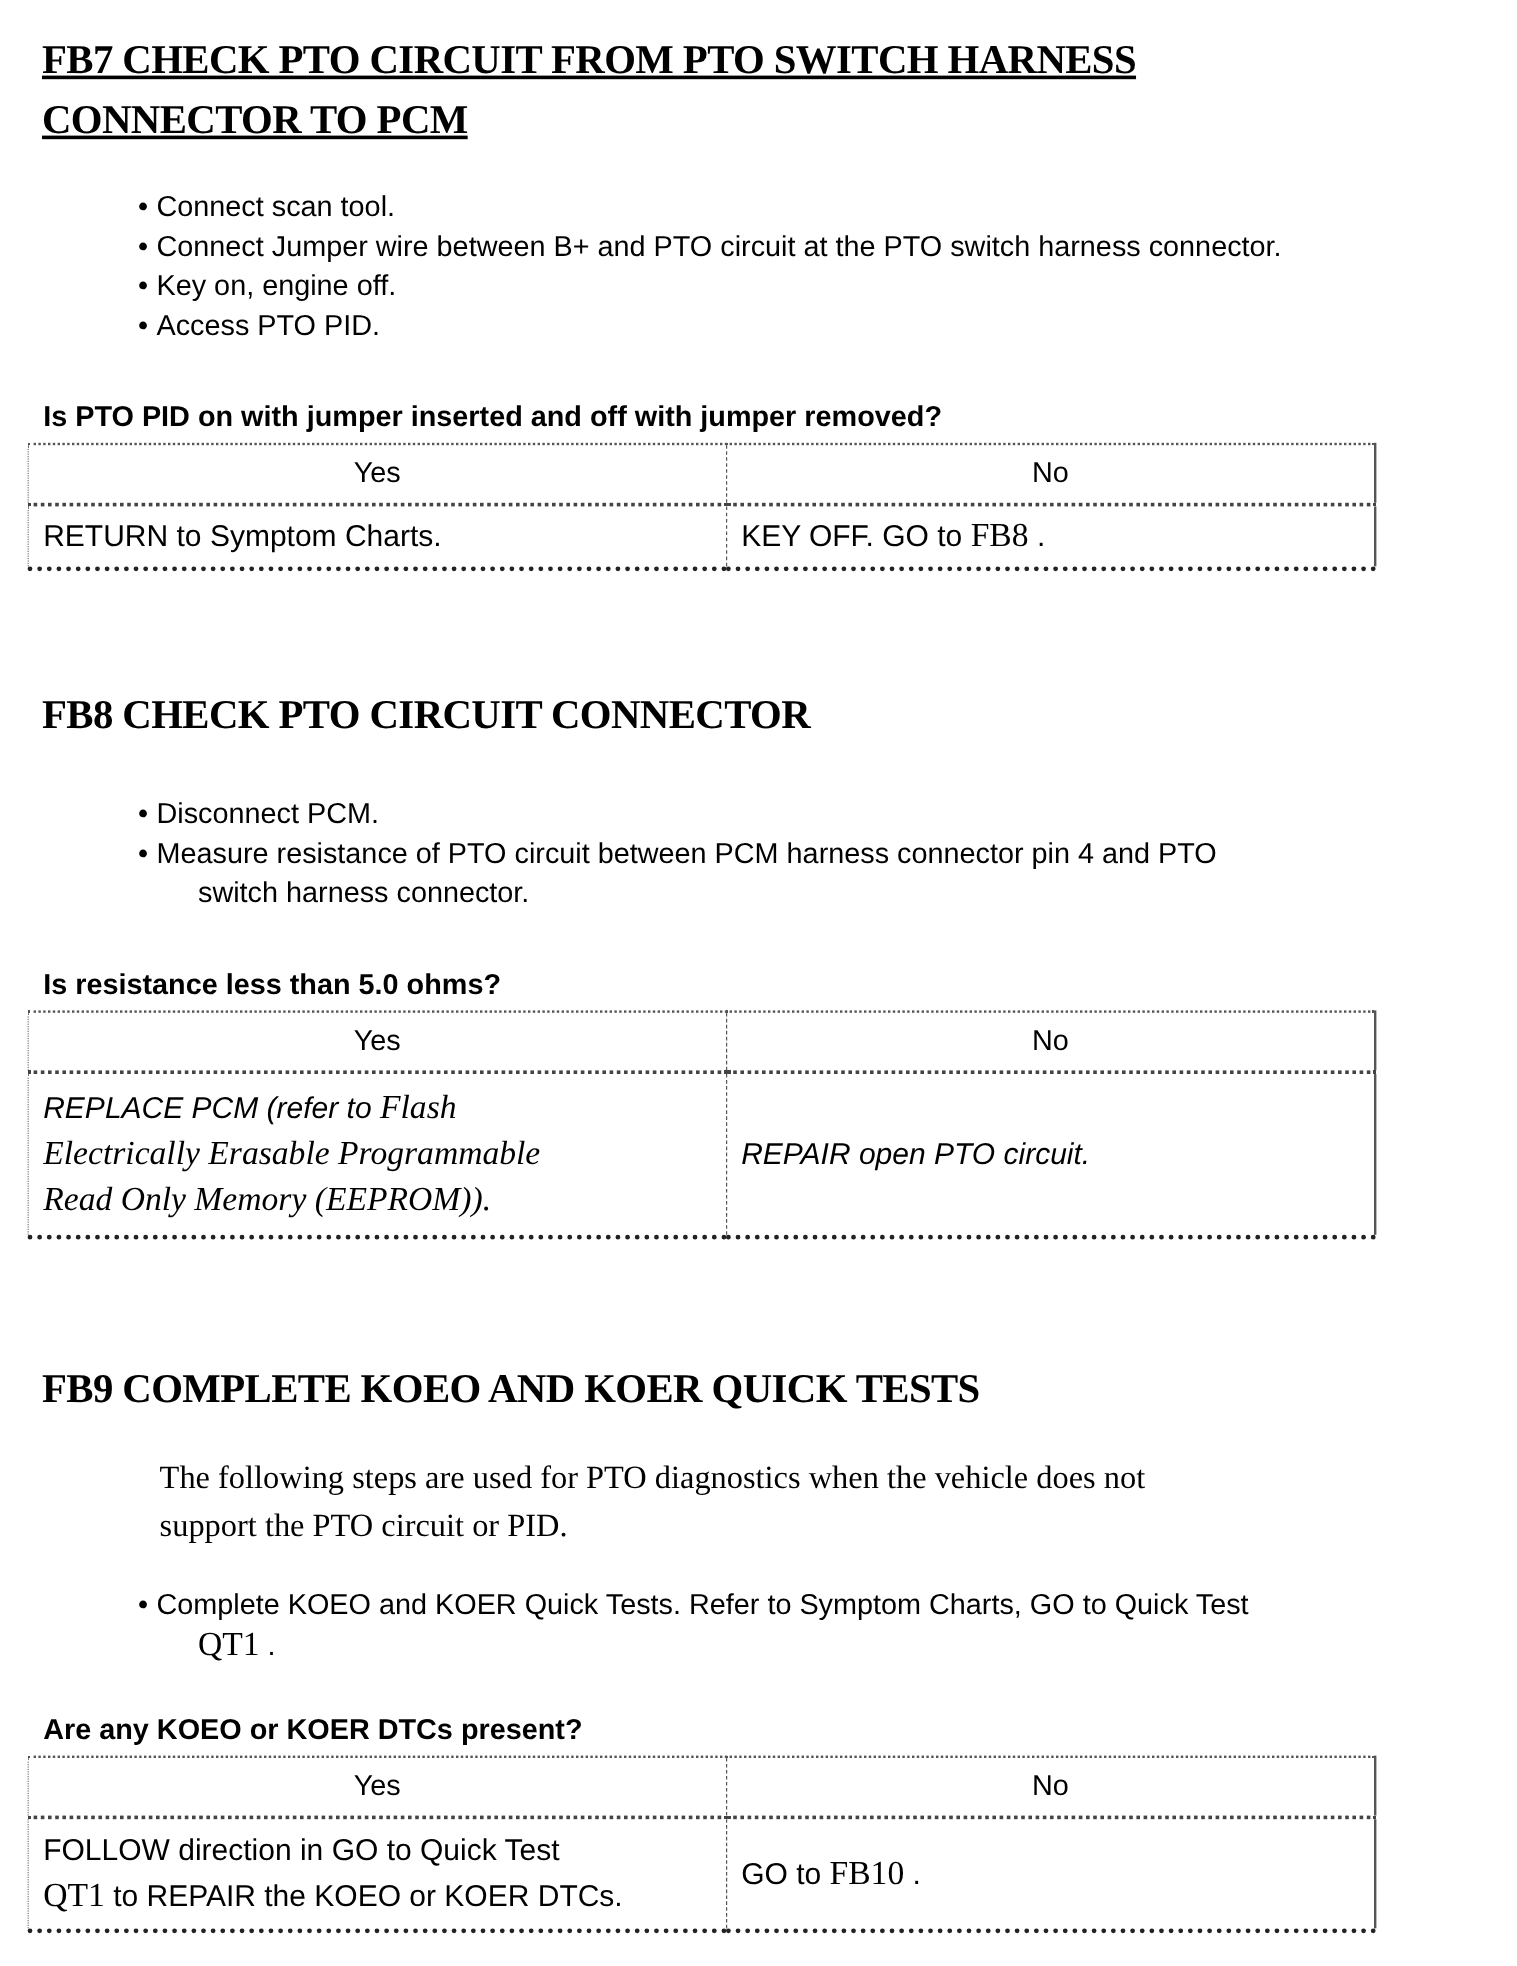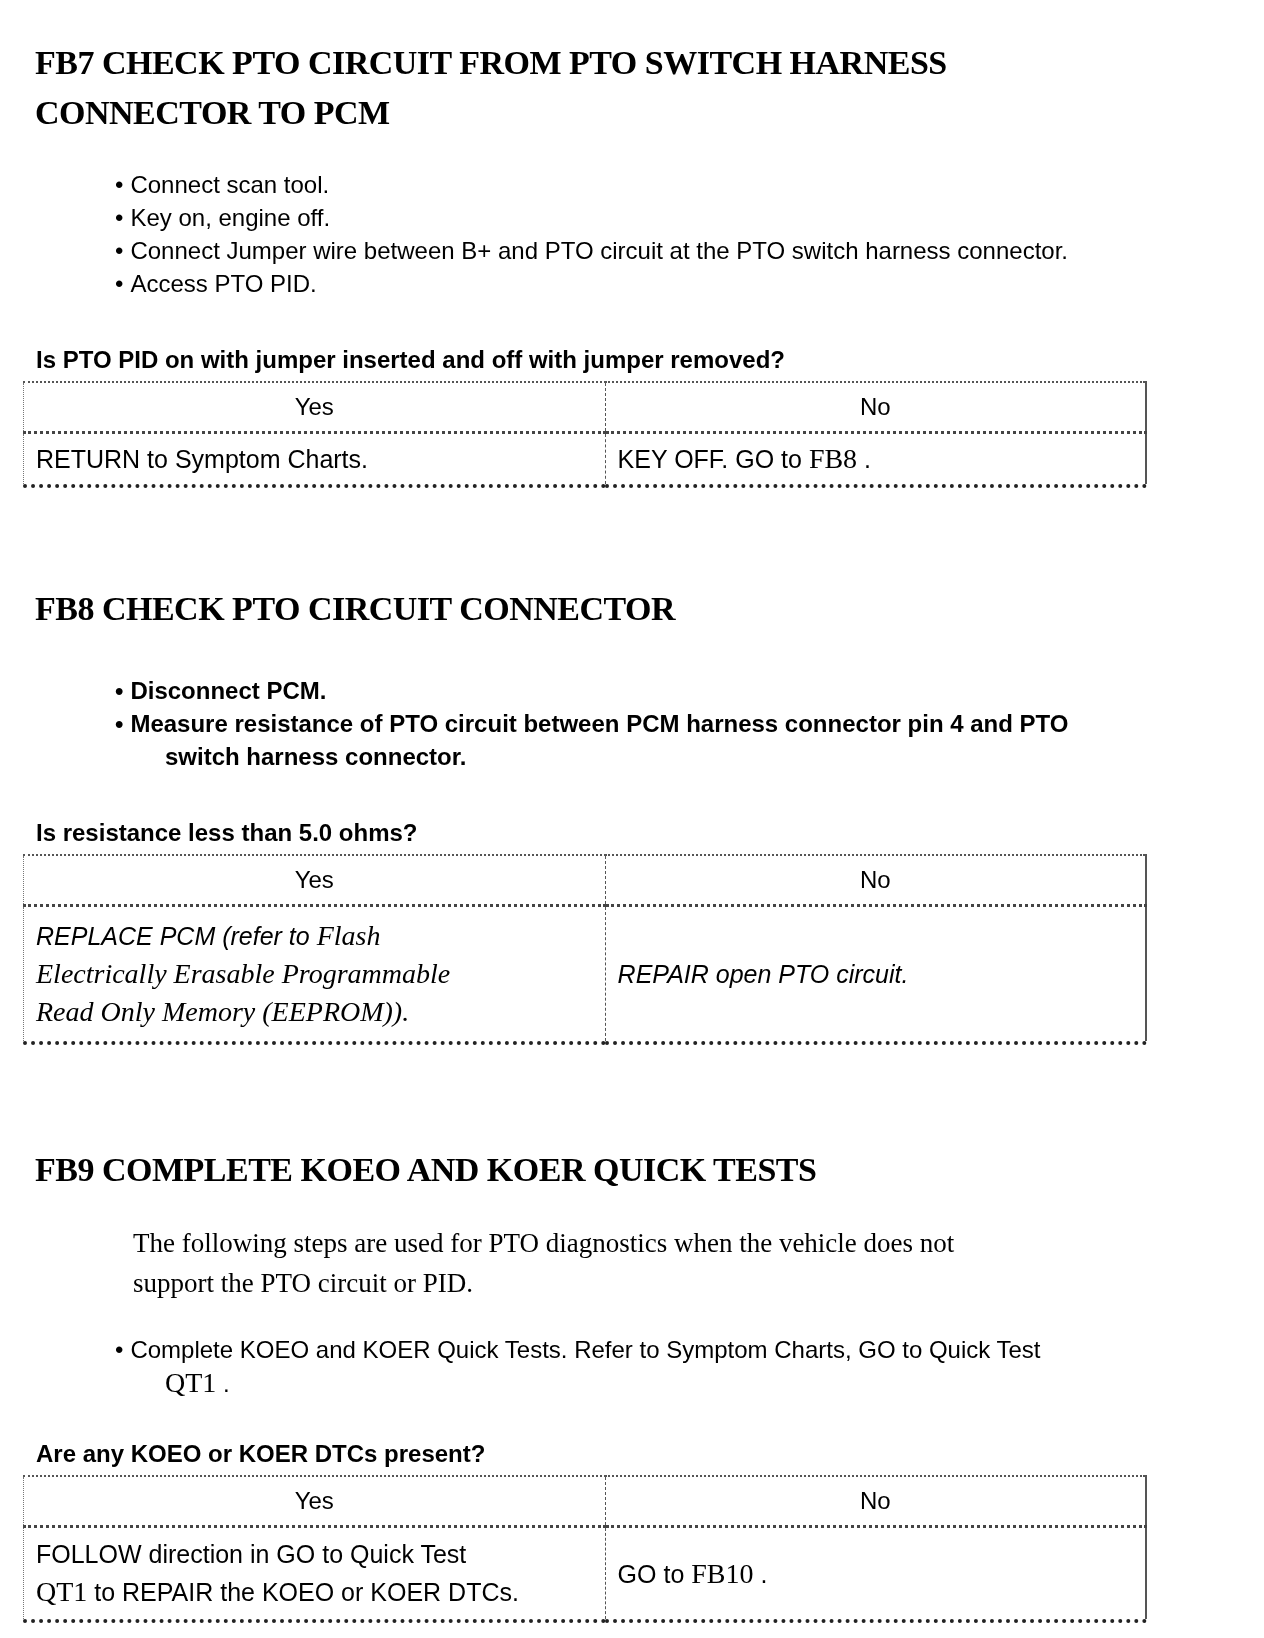--- a/index.html
+++ b/index.html
@@ -14,40 +14,40 @@
   
   .h {
     font-family:"Liberation Serif", serif;
     font-weight:bold;
     font-size:34px;
     line-height:50px;
     margin:0 0 0 35px;
     white-space:pre-line;
     letter-spacing:-0.5px;
   }
-  .h-fb7 { padding-top:38px; }
+  .h-fb7 { padding-top:26px;text-decoration:underline; }
   .h-fb8 { margin-top:96px; }
   .h-fb9 { margin-top:100px; }
 
   
   .steps {
     list-style:none;
     margin:30px 0 0 115px;
     padding:0;
     font-size:24px;
     line-height:33px;
     max-width:1110px;
   }
   .steps li {
     padding-left:50px;
     text-indent:-50px;
     white-space:pre-line;
   }
   .steps li::before { content:"\2022"; margin-right:7px; }
-  .steps-fb8 { margin-top:40px;font-weight:bold; }
+  .steps-fb8 { margin-top:40px; }
   .steps-fb9 { }
 
   
   .q {
     font-size:24px;
     font-weight:bold;
     line-height:28px;
     margin:46px 0 7px 36px;
   }
   .q-fb9 { margin-top:40px; }
@@ -104,22 +104,22 @@
 </head>
 <body>
 
 <div class="page">
 
   <section>
     <h1 class="h h-fb7">FB7 CHECK PTO CIRCUIT FROM PTO SWITCH HARNESS
 CONNECTOR TO PCM</h1>
     <ul class="steps">
       <li>Connect scan tool.</li>
+      <li>Connect Jumper wire between B+ and PTO circuit at the PTO switch harness connector.</li>
       <li>Key on, engine off.</li>
-      <li>Connect Jumper wire between B+ and PTO circuit at the PTO switch harness connector.</li>
       <li>Access PTO PID.</li>
     </ul>
     <p class="q">Is PTO PID on with jumper inserted and off with jumper removed?</p>
     <table class="qt t1">
       <thead>
         <tr>
           <th class="col-yes">Yes</th>
           <th>No</th>
         </tr>
       </thead>

